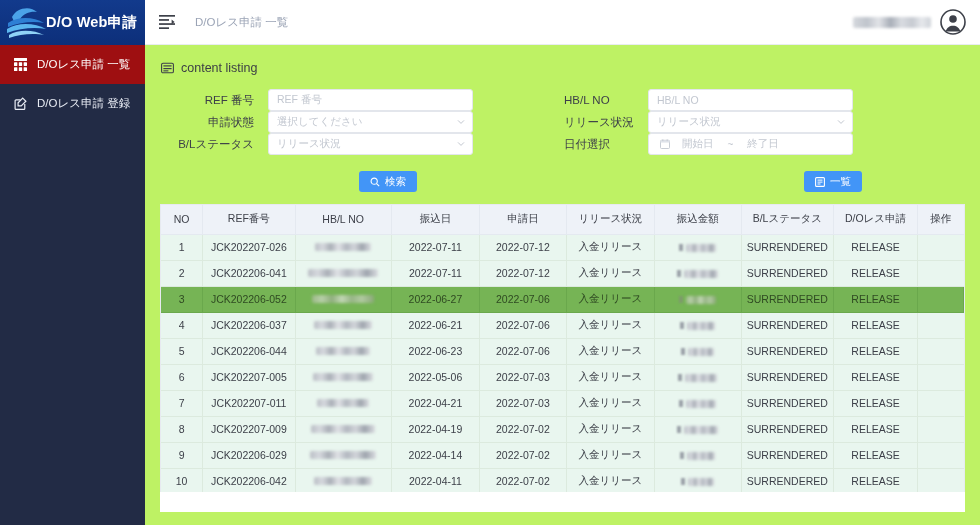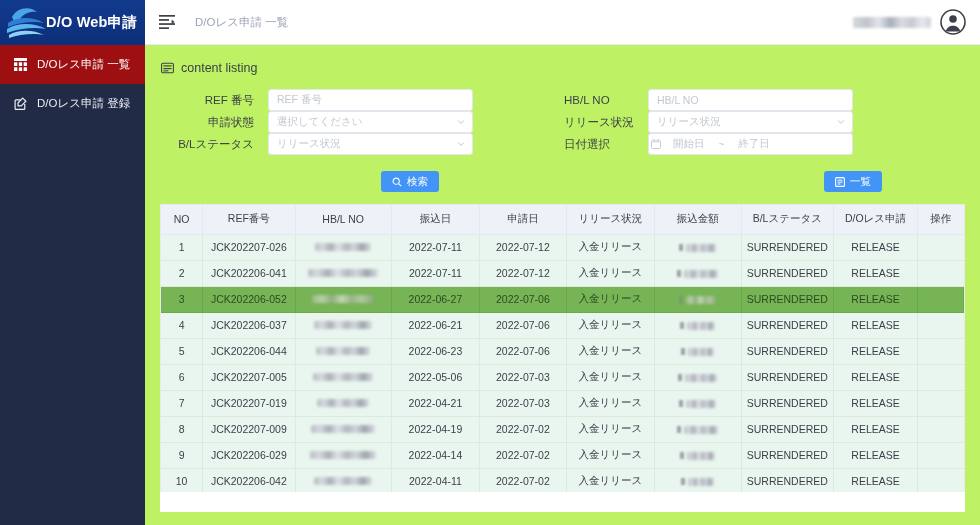--- a/index.html
+++ b/index.html
@@ -104,41 +104,41 @@
     background: #fff; display:flex; align-items:center;
     padding: 0 8px; font-size: 10.5px; color:#c2c7d0;
     position: relative; cursor: text;
   }
   .fctl.select { cursor: pointer; padding-right: 20px; }
   .caret {
     position:absolute; right:7px; top:50%; transform: translateY(-50%);
     width: 8px; height: 8px;
   }
   .caret svg { width:8px; height:8px; display:block; }
-  .daterange { display:flex; align-items:center; gap:0; cursor:pointer; padding-left:2px; }
+  .daterange { display:flex; align-items:center; gap:0; cursor:pointer; padding-left:11px; }
   .daterange .cal { width:10px; height:10px; flex-shrink:0; margin-right: 12px; }
   .daterange .cal svg { width:10px; height:10px; display:block; }
   .dseg { font-size:10.5px; color:#c2c7d0; white-space:nowrap; }
   .dsep { margin: 0 14px; color:#c2c7d0; font-size:10px; }
 
   
   .btnrow {
     display:flex; align-items:center;
-    padding: 16px 18px 0 24px;
+    padding: 16px 18px 0 2px;
   }
   .btn {
     background:#4295f7; color:#fff; border:none; border-radius:3px;
     height: 21px; padding: 0 11px;
     font-size: 10.5px; cursor: pointer;
     display:inline-flex; align-items:center; gap:5px;
     font-family: inherit; white-space:nowrap;
   }
   .btn svg { width:10px; height:10px; display:block; }
   .btn-search { margin-left: 212px; }
-  .btn-list { margin-left: auto; margin-right: 80px; }
+  .btn-list { margin-left: auto; margin-right: 100px; }
 
   
   .table-wrap {
     margin: 12px 15px 0 15px;
     border: 1px solid #e7eaf0;
     border-bottom: none;
     height: 288px;
     overflow: hidden;
     background:#fff;
   }
@@ -462,21 +462,21 @@
                 <td><span class="amt-cell">
                     <span class="amt-dot"></span>
                     <span class="blur-cell" style="width: 32px;"></span>
                   </span></td>
                 <td>SURRENDERED</td>
                 <td>RELEASE</td>
                 <td></td>
               </tr>
               <tr>
                 <td>7</td>
-                <td>JCK202207-019</td>
+                <td>JCK202207-011</td>
                 <td><span class="blur-cell" style="width: 52px;"></span></td>
                 <td>2022-04-21</td>
                 <td>2022-07-03</td>
                 <td>入金リリース</td>
                 <td><span class="amt-cell">
                     <span class="amt-dot"></span>
                     <span class="blur-cell" style="width: 30px;"></span>
                   </span></td>
                 <td>SURRENDERED</td>
                 <td>RELEASE</td>

